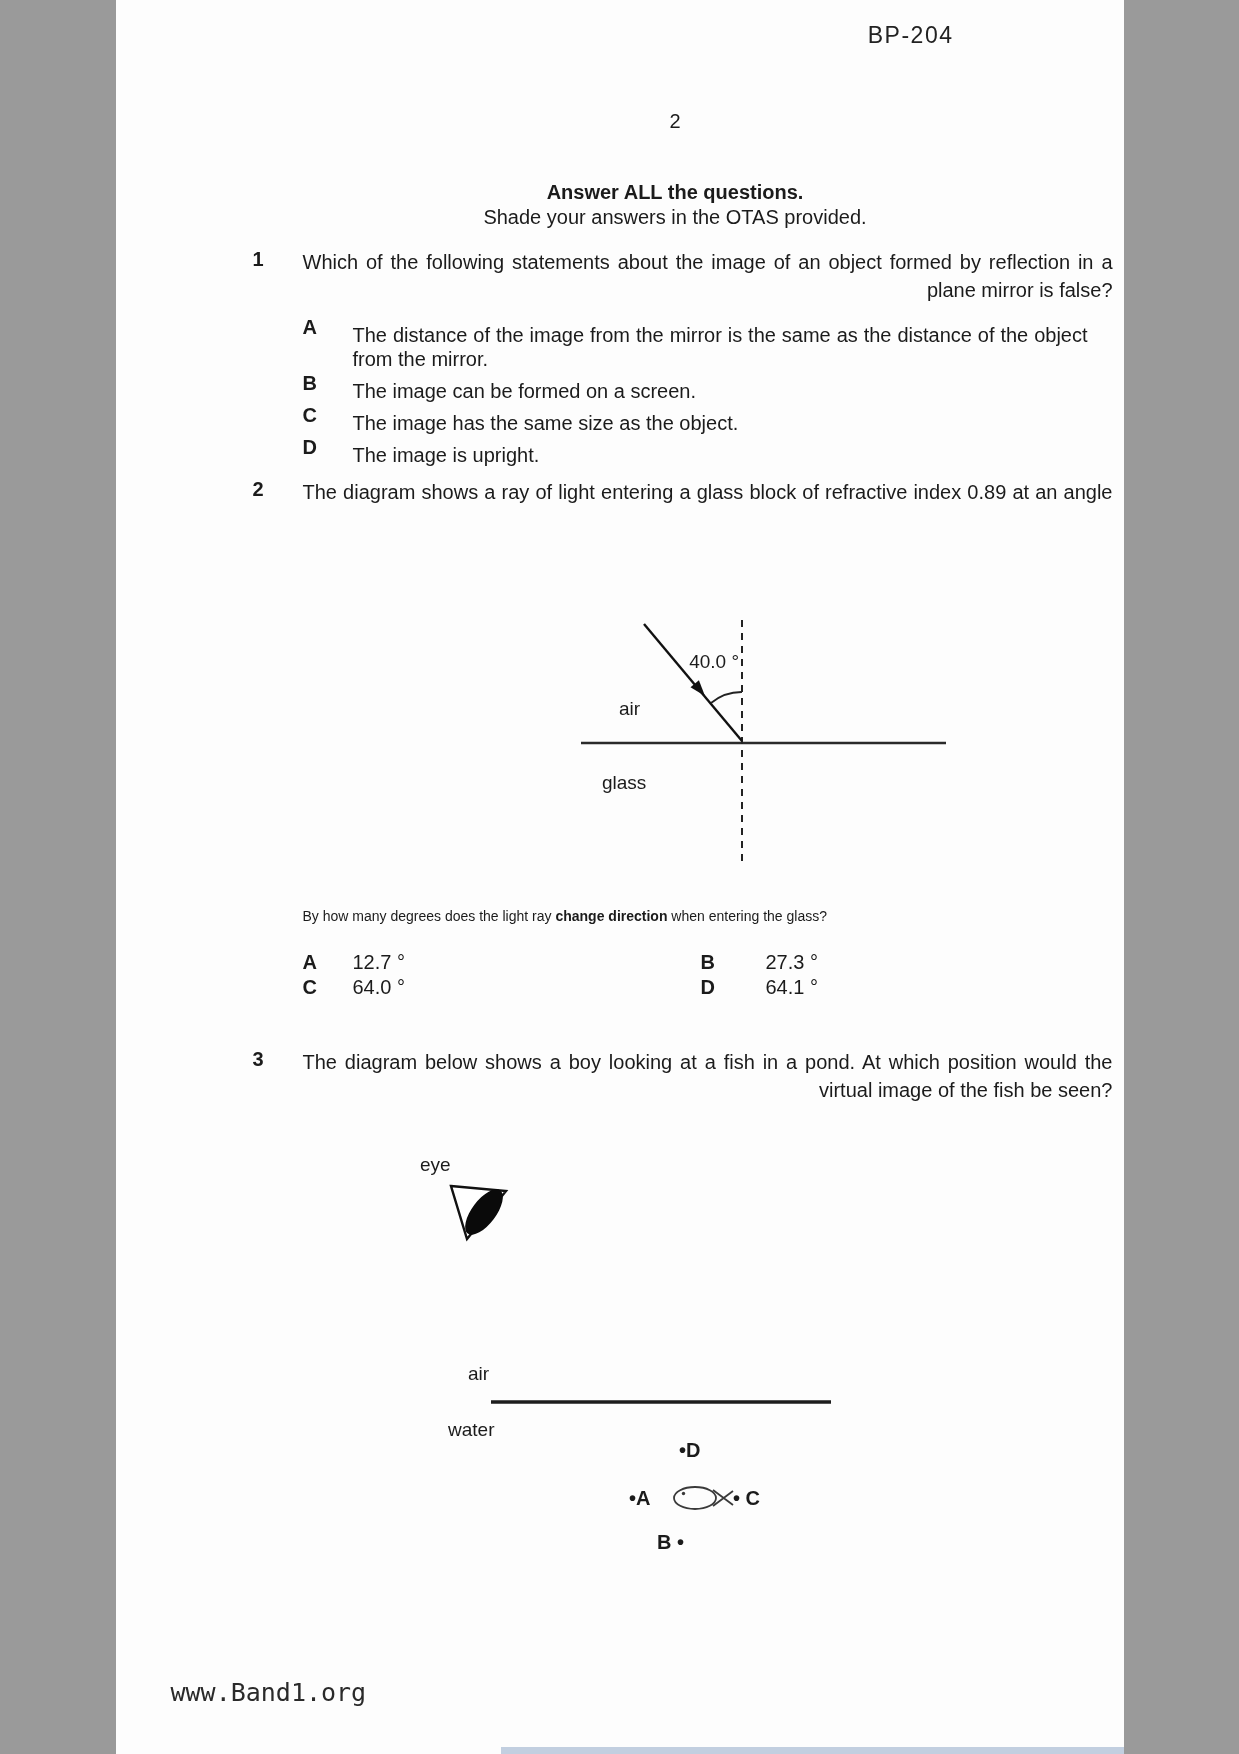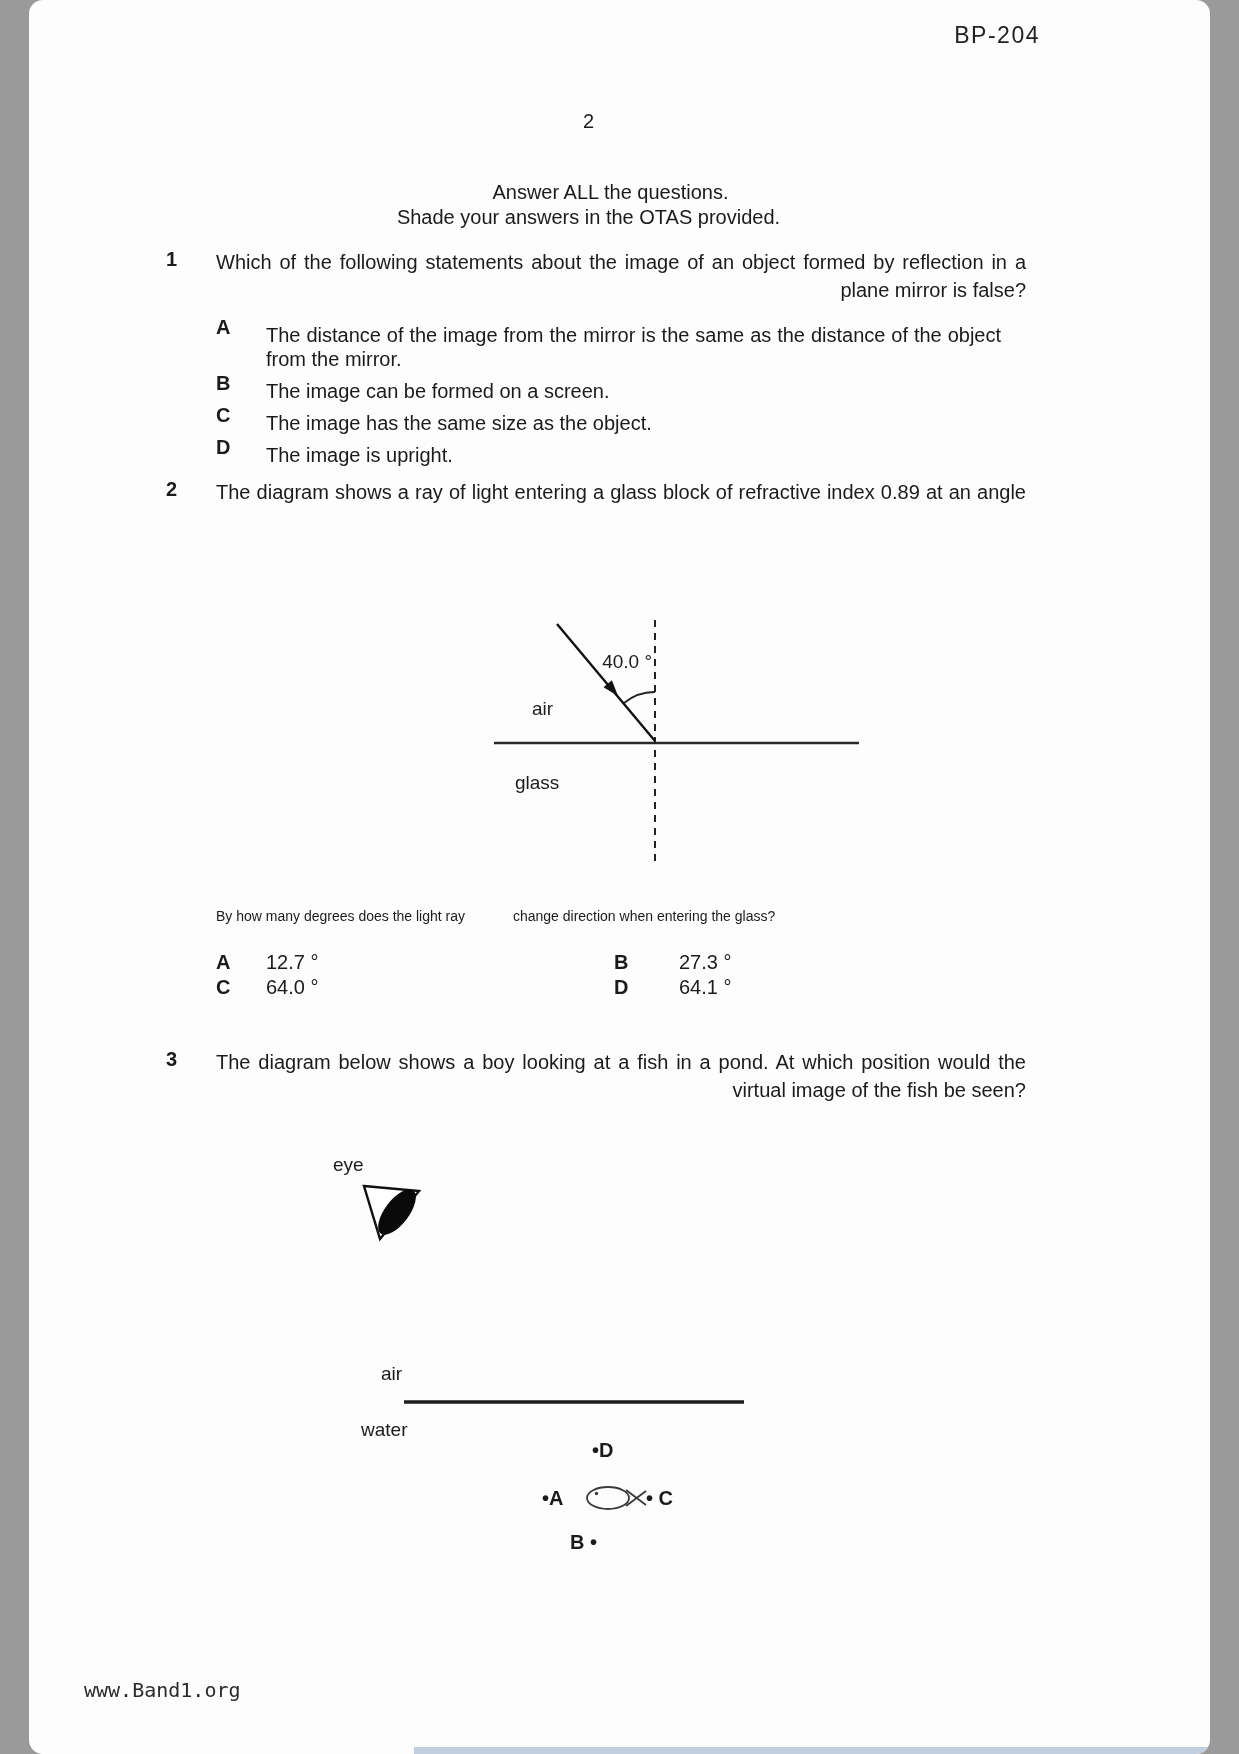--- a/index.html
+++ b/index.html
@@ -1,24 +1,24 @@
 <!DOCTYPE html>
 <html><head>
 <meta charset="utf-8">
 <style>
   html,body{margin:0;padding:0;background:#9a9a9a;}
   .page{
-    position:relative;width:1181px;height:1754px;margin:0 auto;
+    position:relative;width:1008px;height:1754px;margin:0 auto;
     background:#fdfdfd;color:#1b1b1b;
-    font-family:"Liberation Sans",sans-serif;overflow:hidden;border-radius:14px;
+    font-family:"Liberation Sans",sans-serif;overflow:hidden;
   }
   .doc-code{position:absolute;top:22px;right:170px;font-size:23px;letter-spacing:1.5px;color:#222;}
   .page-num{position:absolute;top:110px;left:0;width:1119px;text-align:center;font-size:20px;}
   .instructions{position:absolute;top:180px;left:0;width:1119px;text-align:center;font-size:20px;line-height:25px;}
-  .instr-bold{font-weight:normal;margin-left:44px;}
+  .instr-bold{font-weight:bold;}
   .question{position:absolute;left:137px;font-size:20px;}
   #q1{top:248px;} #q2{top:478px;} #q3{top:1048px;}
   .qnum{position:absolute;left:0;top:0;font-weight:bold;}
   .stem{margin-left:50px;width:810px;line-height:28px;text-align:right;}
   .jline{text-align-last:justify;}
   .opts{margin-left:50px;margin-top:11px;line-height:24px;}
   .opt{display:flex;}
   .opt-letter{width:50px;flex:none;font-weight:bold;}
   .opt-text{width:735px;margin-top:8px;}
   .subq{position:absolute;left:187px;top:908px;font-size:14px;}
@@ -28,21 +28,21 @@
   }
   .optgrid .letter{font-weight:bold;}
   .diagram{position:absolute;}
   #diagram-refraction{left:420px;top:582px;}
   #diagram-pond{left:280px;top:1140px;}
   svg text{font-family:"Liberation Sans",sans-serif;font-size:19px;fill:#1b1b1b;}
   svg text.ptlabel{font-size:20px;font-weight:bold;}
   .watermark{
     position:absolute;left:55px;top:1678px;
     font-family:"DejaVu Sans Mono","Liberation Mono",monospace;
-    font-size:20px;color:#2a2a2a;
+    font-size:25px;color:#2a2a2a;
   }
   .scan-strip{position:absolute;left:385px;top:1747px;width:854px;height:7px;background:#c2cfe0;}
 </style>
 </head>
 <body>
 
 <div class="page">
 
   <div class="doc-code">BP-204</div>
   <div class="page-num">2</div>

